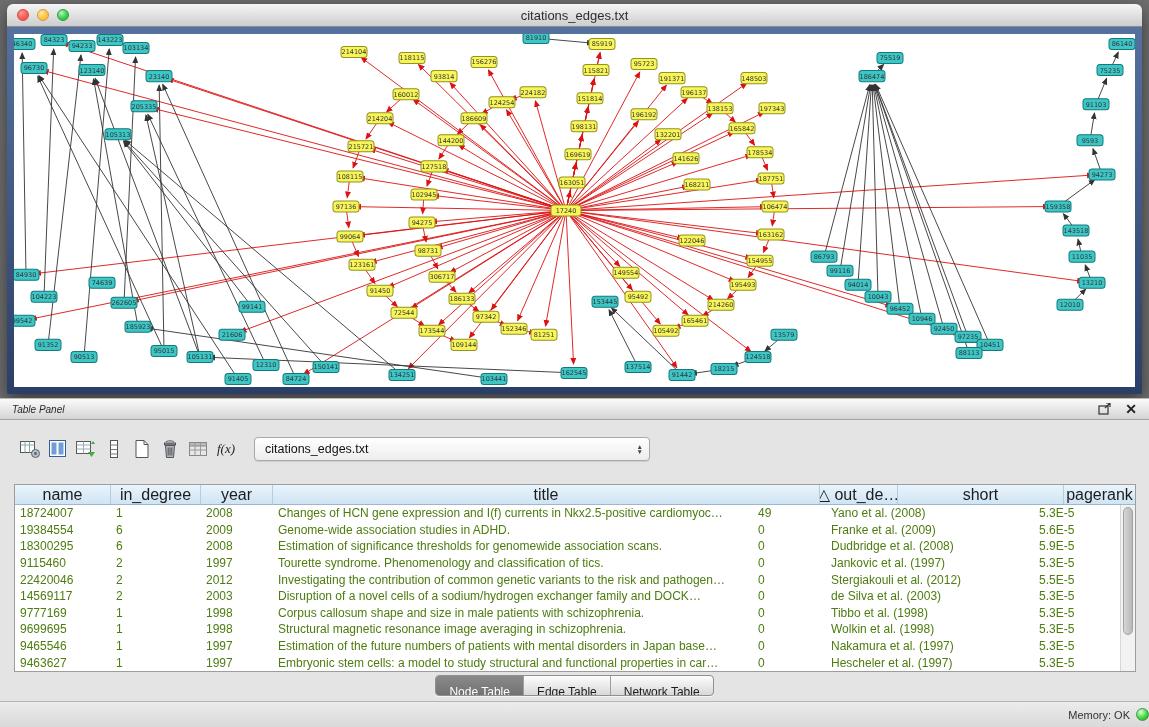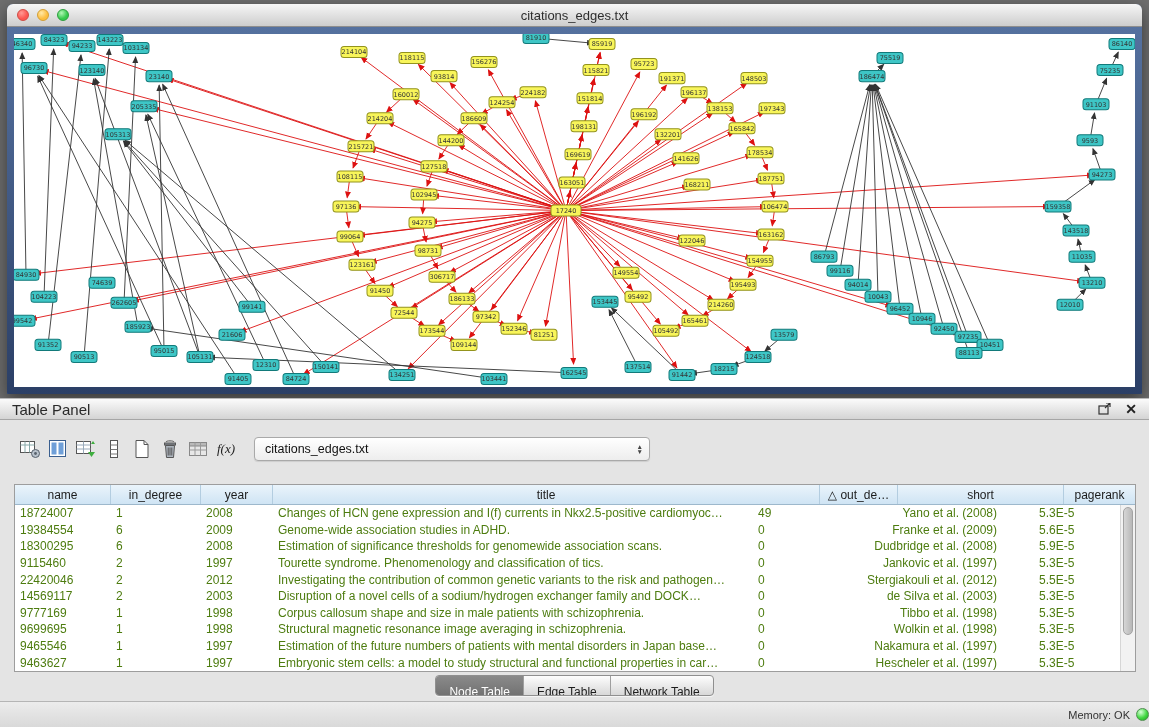--- a/index.html
+++ b/index.html
@@ -27,48 +27,48 @@
   .node-t { fill:#3ec6c6; stroke:#127a7a; stroke-width:1; }
   .nlabel { font-size:6.5px; fill:#333; text-anchor:middle; font-family:"DejaVu Sans",sans-serif; }
   .edge-r { stroke:#dd1111; stroke-width:0.9; }
   .edge-k { stroke:#333333; stroke-width:0.9; }
 
   
   .panel { position:absolute; top:398px; left:0; width:1149px; height:303px; background:#e4e4e4; }
   .panel-header { height:22px; background:linear-gradient(#fbfbfb,#d4d4d4);
                   border-top:1px solid #b9b9b9; border-bottom:1px solid #a6a6a6;
                   display:flex; align-items:center; padding:0 12px; }
-  .panel-title { font-size:15px; color:#2a2a2a; }
+  .panel-title { font-size:10px; color:#2a2a2a;font-style:italic; }
   .panel-header .spacer { flex:1; }
   .ph-icon { margin-left:14px; cursor:default; display:flex; align-items:center; }
   .close-x { font-size:14px; font-weight:bold; color:#222; line-height:1; }
 
   .toolbar { position:absolute; top:36px; left:16px; height:30px; display:flex; align-items:center; gap:0; }
   .tool { width:28px; height:28px; background:none; border:none; display:flex; align-items:center; justify-content:center; }
   .fx-label { font-size:13px; font-style:italic; color:#222; font-family:"Liberation Serif",serif; }
   .net-select { margin-left:14px; width:396px; height:24px; background:linear-gradient(#ffffff,#ededed);
                 border:1px solid #a9a9a9; border-radius:4px; display:flex; align-items:center;
                 padding:0 6px 0 10px; font-size:12.5px; color:#111; box-shadow:0 1px 1px rgba(0,0,0,.1);}
   .net-select .sel-text { flex:1; }
   .sel-arrows { display:flex; flex-direction:column; line-height:5px; font-size:6.5px; color:#444; }
 
   .table-wrap { position:absolute; top:86px; left:14px; right:13px; height:188px;
                 background:#ffffff; border:1px solid #9d9d9d; overflow:hidden; }
   .thead { display:flex; height:20px; background:linear-gradient(#eaf4fb,#cfe4f4);
-           border-bottom:1px solid #9db8cc; font-size:12px; color:#1c1c1c; }
+           border-bottom:1px solid #9db8cc; font-size:16px; color:#1c1c1c; }
   .hcell { display:flex; align-items:center; justify-content:center; border-right:1px solid #b3cde0; overflow:hidden; white-space:nowrap; }
   .tbody { position:absolute; top:20px; left:0; right:15px; bottom:0; overflow:hidden; }
   .trow { display:flex; height:16.6px; align-items:center; font-size:12px; color:#4d7c0f; }
   .cell { padding-left:5px; overflow:hidden; white-space:nowrap; text-overflow:ellipsis; }
   .c-name  { width:96px; }
   .c-in    { width:90px; }
   .c-year  { width:72px; }
   .c-title { flex:1; }
   .c-out   { width:78px; }
-  .c-short { width:166px; text-align:right; padding-left:0; }
+  .c-short { width:166px; text-align:left; padding-left:0; }
   .c-pr    { width:86px;margin-left:37px; }
   .h-name  { width:96px; }
   .h-in    { width:90px; }
   .h-year  { width:72px; }
   .h-title { flex:1; }
   .h-out   { width:78px; }
   .h-short { width:166px; }
   .h-pr    { width:71px; border-right:none; }
   .vscroll { position:absolute; top:20px; right:0; bottom:0; width:15px; background:#f2f2f2; border-left:1px solid #d6d6d6; }
   .vthumb  { margin:2px; height:128px; background:linear-gradient(90deg,#d6d6d6,#b8b8b8);

